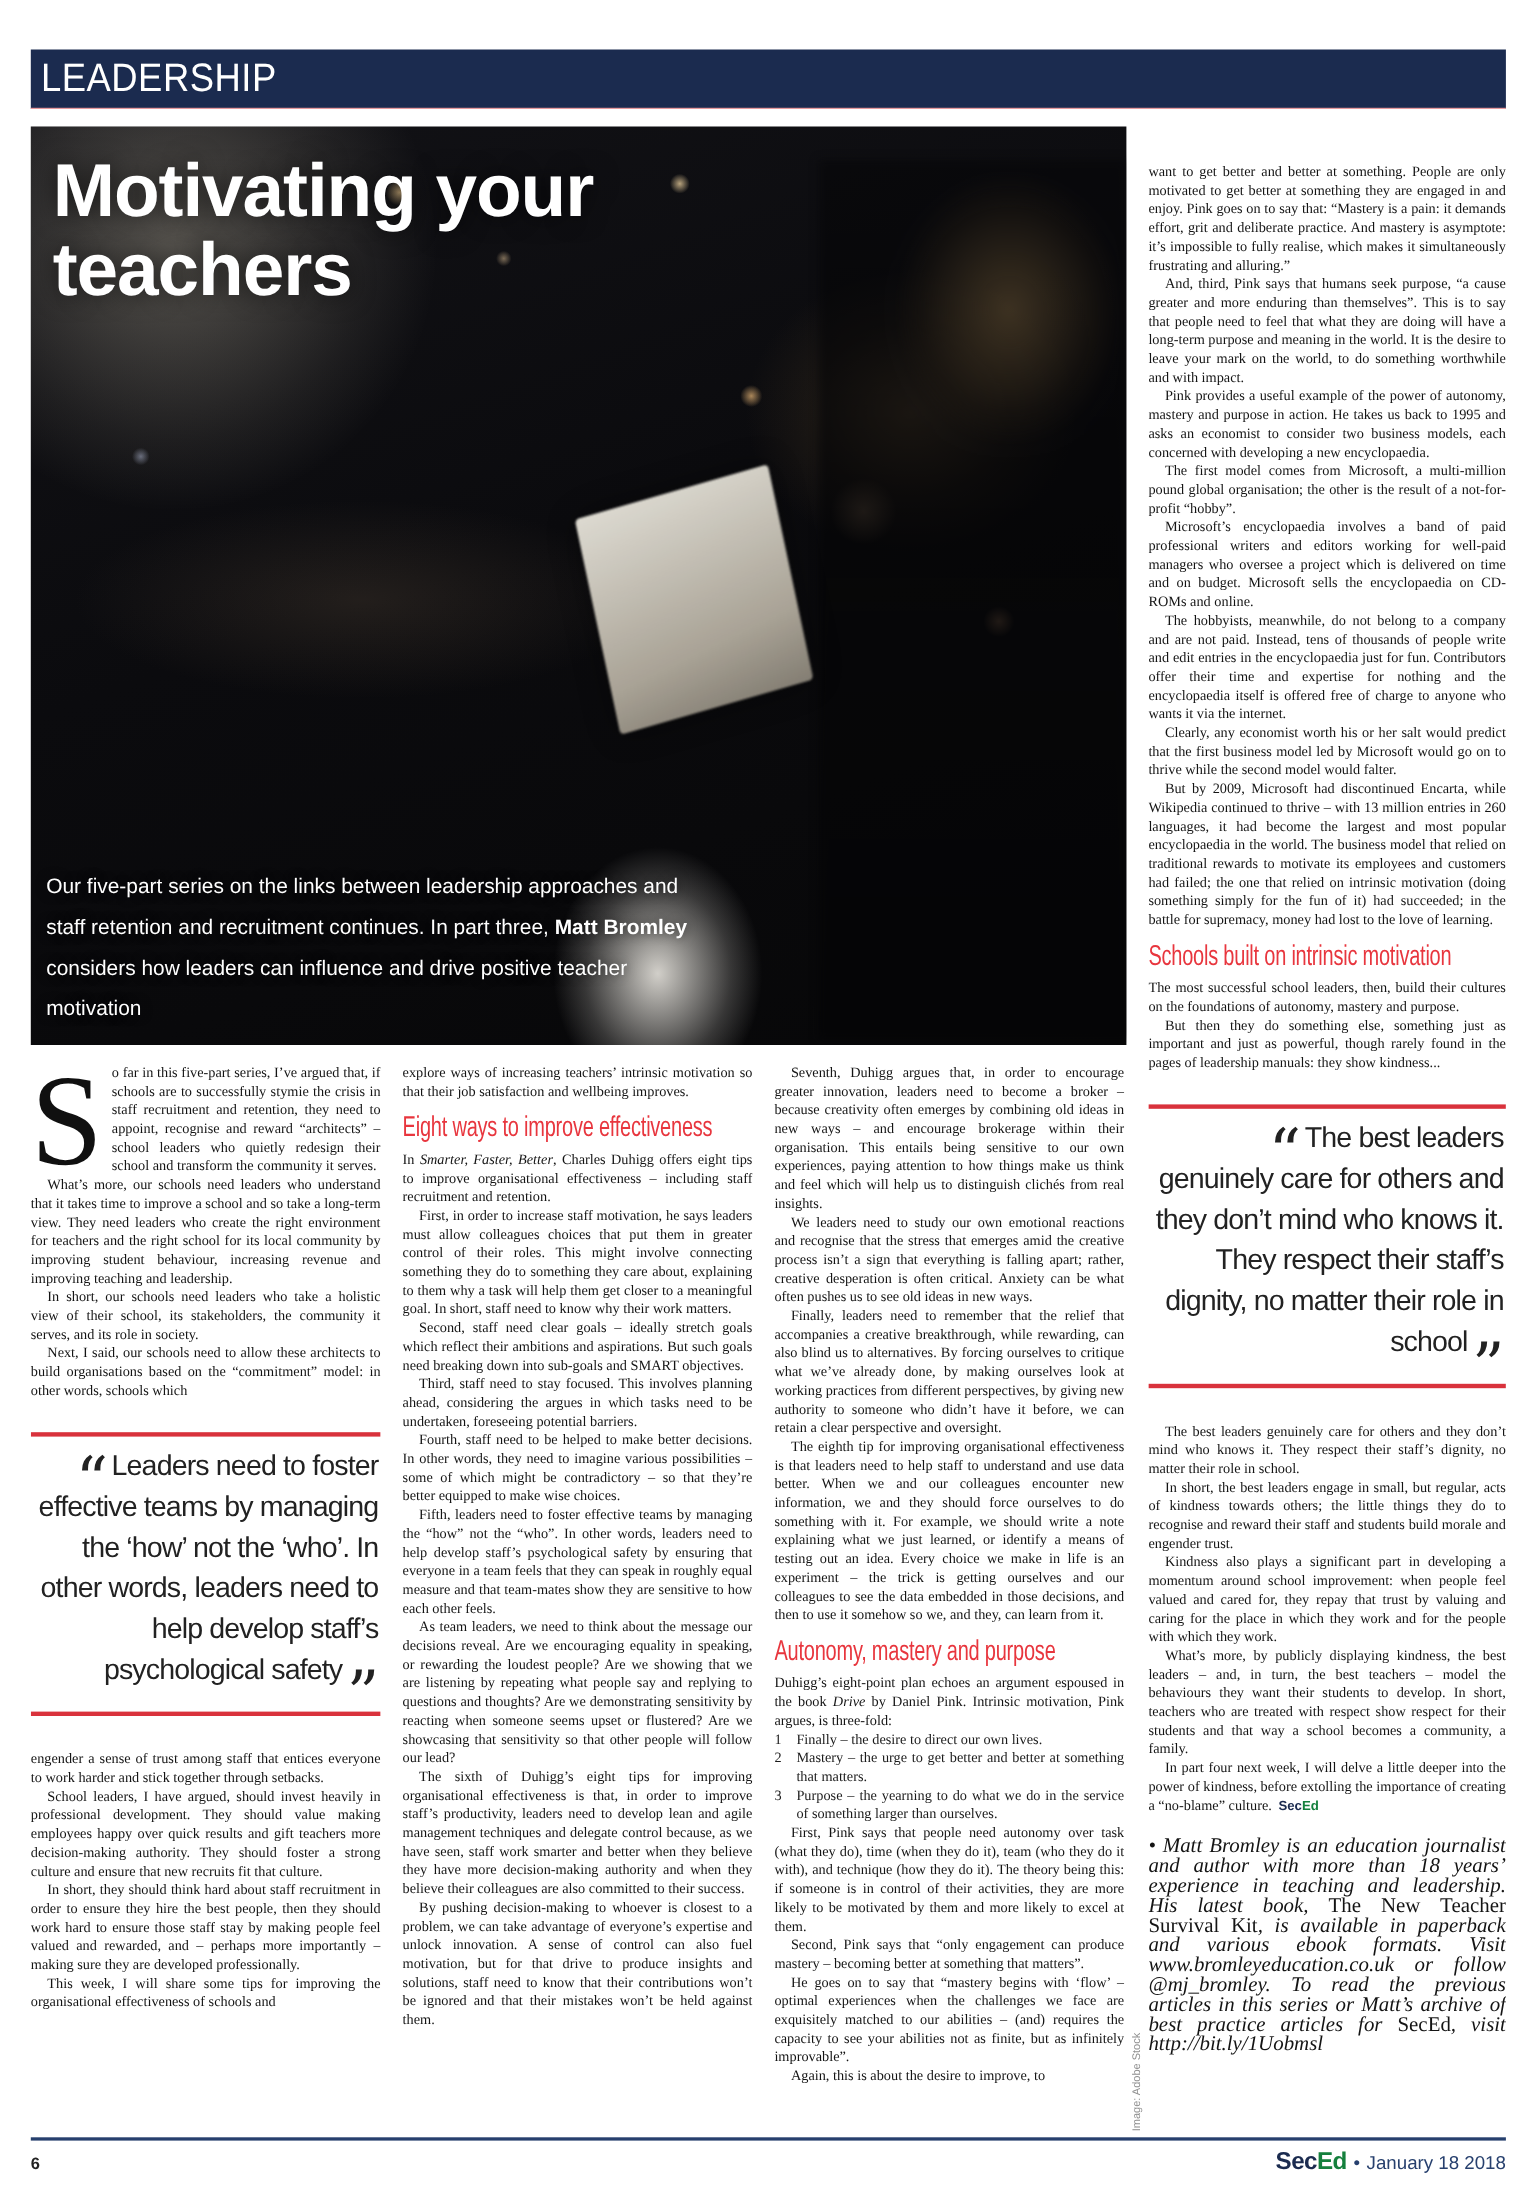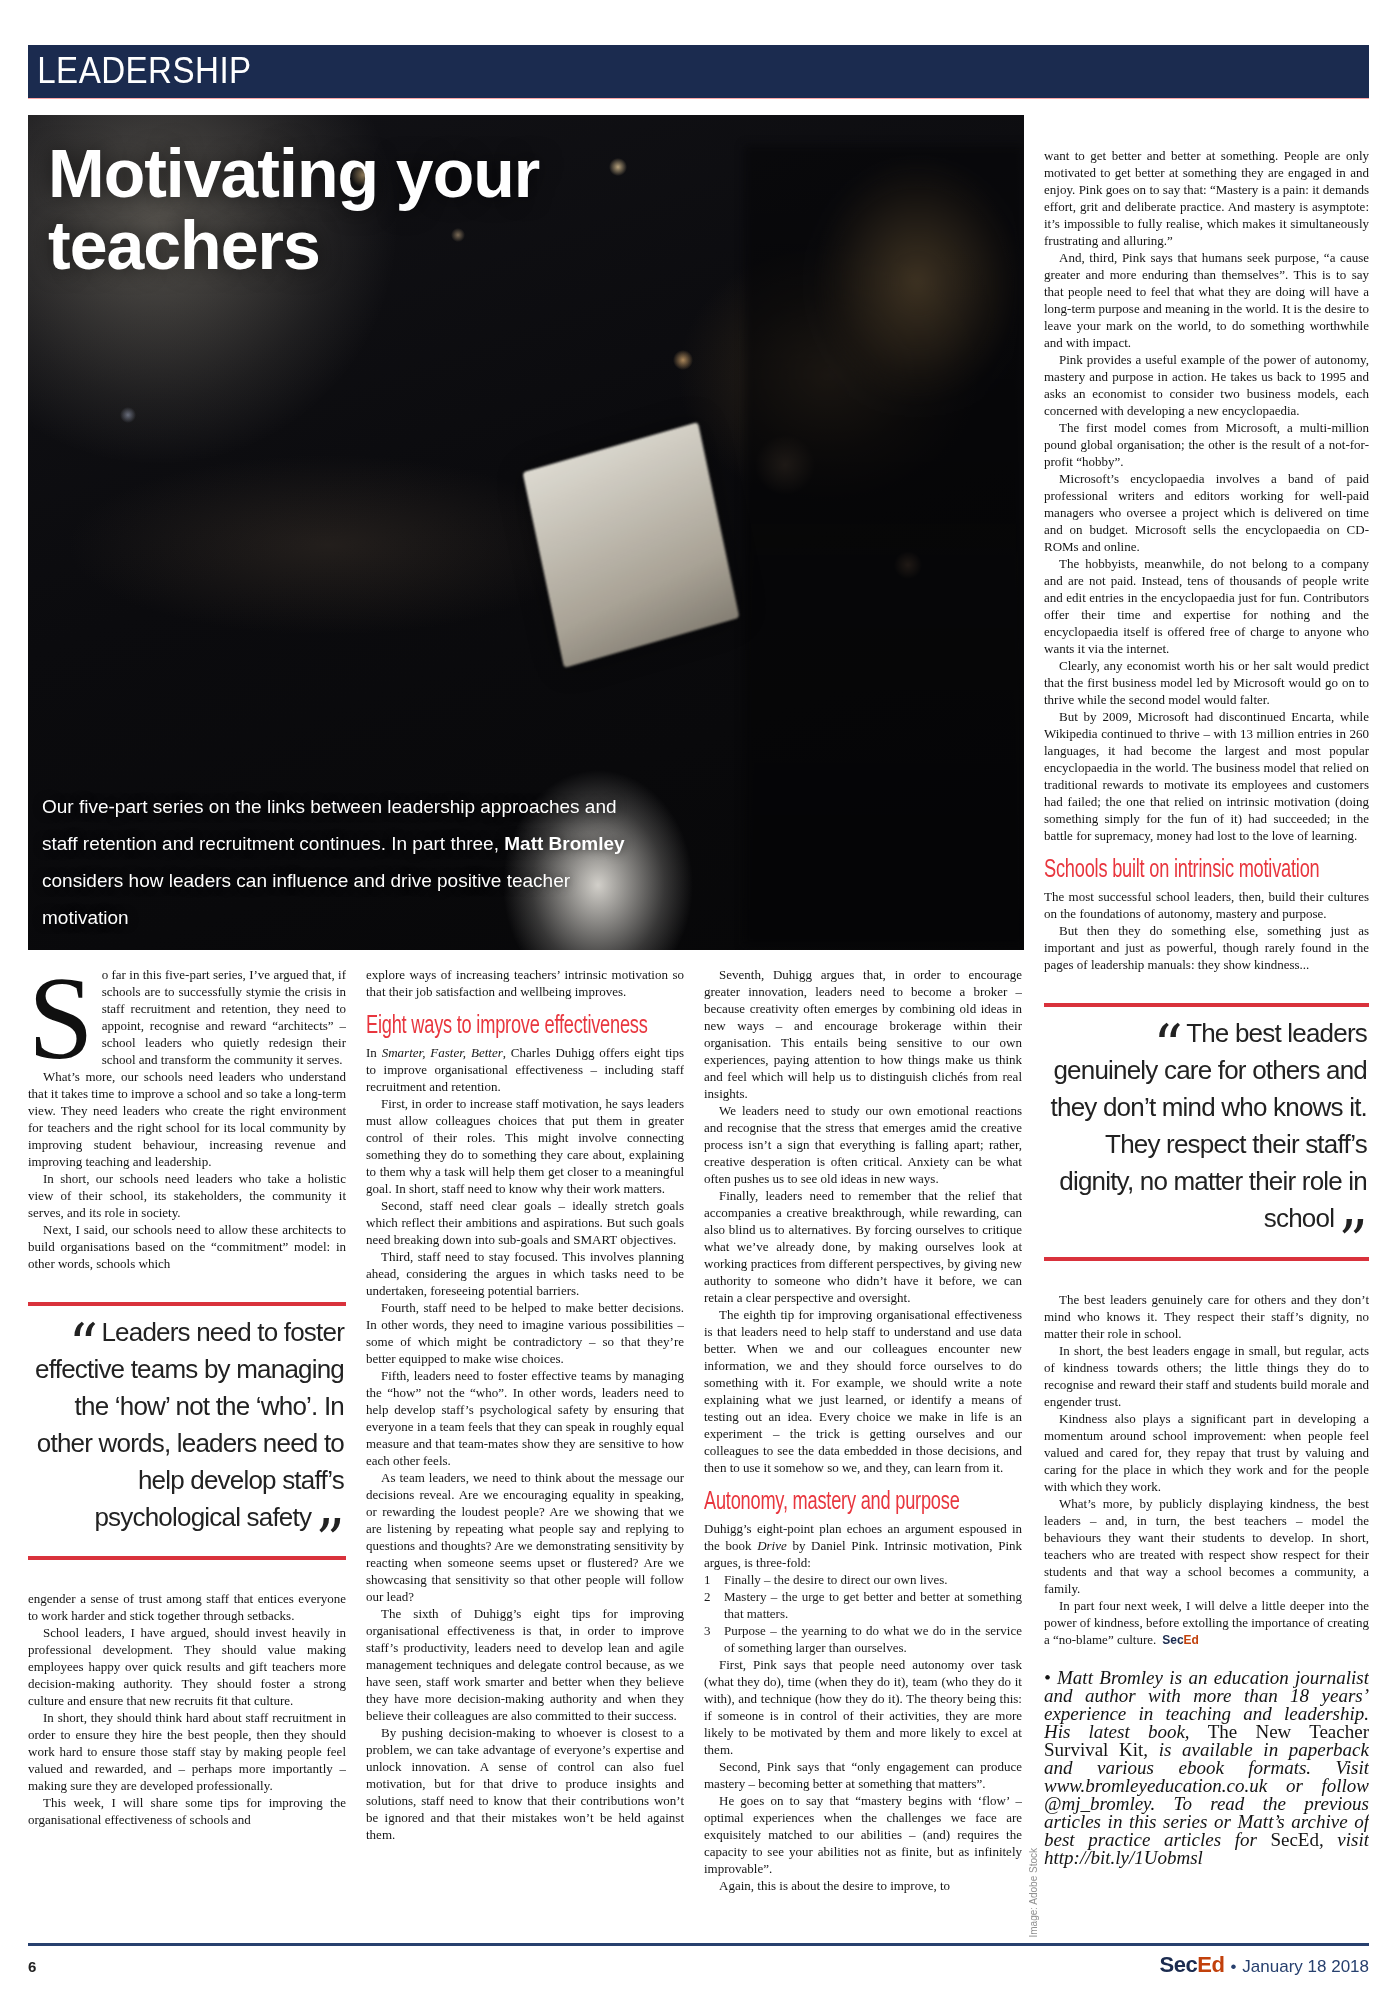--- a/index.html
+++ b/index.html
@@ -70,21 +70,21 @@
   .pq-open{vertical-align:-24px;margin-right:4px;}
   .pq-close{vertical-align:-34px;margin-left:4px;}
 
   .olist{margin:0;}
   .oli{display:flex;font-size:13px;line-height:17px;text-align:justify;}
   .oli .num{width:20px;flex:none;}
   .oli .li-text{flex:1;}
 
   .endmark{font-family:"Liberation Sans",sans-serif;font-weight:bold;font-size:12px;white-space:nowrap;margin-left:6px;}
   .sec{color:#1b2b4f;font-weight:bold;font-style:normal;}
-  .ed{color:#c2410c;font-weight:bold;font-style:normal;}
+  .ed{color:#15803d;font-weight:bold;font-style:normal;}
 
   .bio{font-size:19px;line-height:18px;text-align:justify;margin:20px 0 0;font-style:italic;color:#141414;}
   .bio .roman{font-style:normal;}
 
   
   .footer-line{position:absolute;left:28px;right:28px;top:1943px;border-top:3px solid #27406e;}
   .footer{position:absolute;left:28px;right:28px;top:1952px;display:flex;
     justify-content:space-between;align-items:baseline;font-family:"Liberation Sans",sans-serif;}
   .pagenum{font-weight:bold;font-size:15px;color:#222;}
   .footer-brand{font-size:17px;color:#27406e;}

